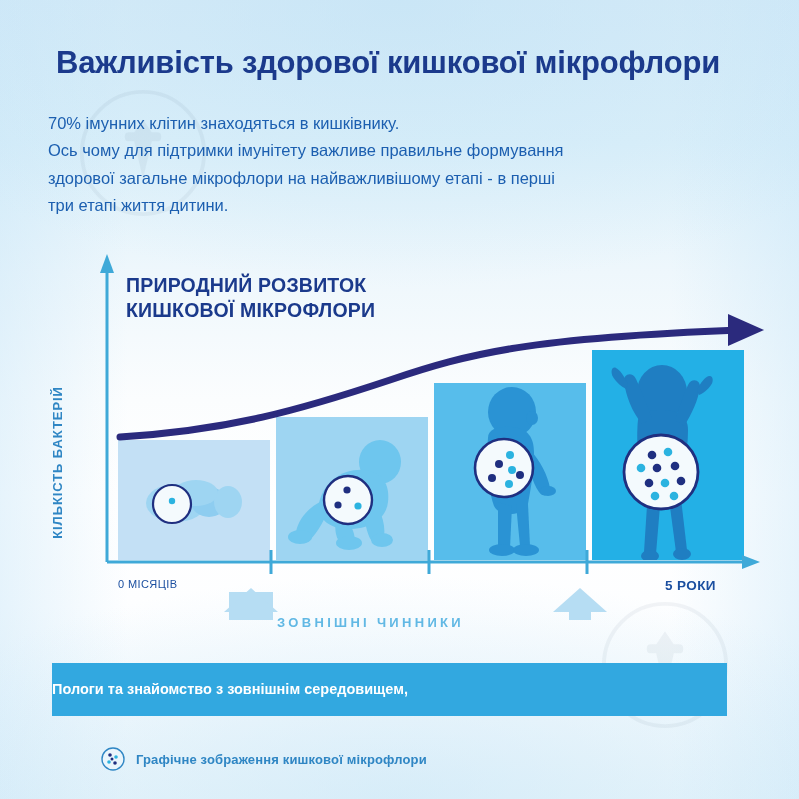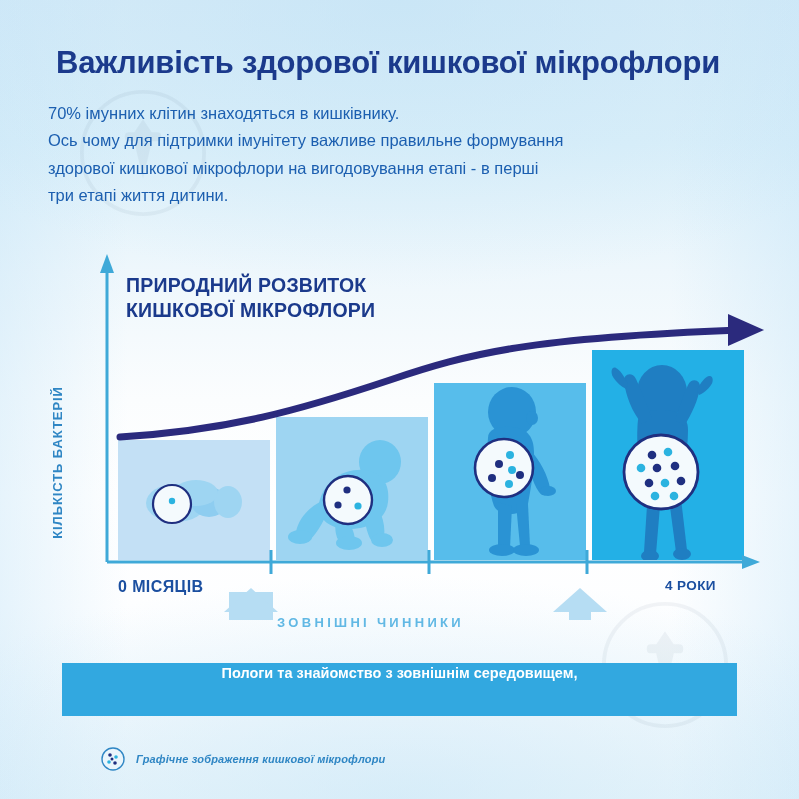--- a/index.html
+++ b/index.html
@@ -48,21 +48,21 @@
   }
   #page-title {
     color: #1b3a8c;
     font-size: 31px;
     font-weight: bold;
     line-height: 1.22;
     margin: 8px;
     letter-spacing: -0.2px;
   }
   #intro {
-    margin-top: 18px;
+    margin-top: 28px;
     color: #1c5fb0;
     font-size: 16.5px;
     line-height: 1.66;
   }
   #intro p { margin: 0; }
   
   #chart {
     position: absolute;
     left: 0;
     top: 240px;
@@ -90,22 +90,22 @@
     color: #2f86c4;
     font-size: 13px;
     font-weight: bold;
     letter-spacing: 0.9px;
   }
   #x-label-left {
     position: absolute;
     left: 118px;
     top: 338px;
     color: #1b4fa0;
-    font-size: 16px;
-    font-weight: bold;
+    font-size: 11px;
+    font-weight: normal;
     letter-spacing: 0.4px;
   }
   #x-label-right {
     position: absolute;
     left: 665px;
     top: 338px;
     color: #1b4fa0;
     font-size: 13.5px;
     font-weight: bold;
     letter-spacing: 0.4px;
@@ -117,27 +117,27 @@
     width: 741px;
     text-align: center;
     color: #61b8e4;
     font-size: 13px;
     font-weight: bold;
     letter-spacing: 3.3px;
   }
   
   #banner {
     position: absolute;
-    left: 62px;
+    left: 52px;
     top: 663px;
     width: 675px;
     height: 53px;
     background: #32a8e0;
     display: flex;
-    flex-direction: column;
+    flex-direction: row;
     align-items: center;
     justify-content: space-between;
   }
   #banner .line {
     color: #ffffff;
     font-size: 14.5px;
     font-weight: bold;
     line-height: 1.42;
     text-align: center;
   }
@@ -145,24 +145,23 @@
   #legend {
     position: absolute;
     left: 100px;
     top: 746px;
     display: flex;
     align-items: center;
     gap: 10px;
   }
   #legend-text {
     color: #2f86c4;
-    font-size: 11px;
+    font-size: 13px;
     font-weight: bold;
     letter-spacing: 0.15px;
-    font-style: italic;
   }
 </style>
 </head>
 <body>
 
 <div id="infographic">
 
   <div id="bg-vignette"></div>
 
   <svg class="watermark" style="left:78px;top:88px;" width="130" height="130" viewBox="0 0 100 100">
@@ -174,21 +173,21 @@
     <circle cx="50" cy="50" r="47" fill="none" stroke="#35506b" stroke-width="3"></circle>
     <path d="M50 24 L58 36 L50 70 L42 36 Z" fill="#35506b"></path>
     <rect x="36" y="34" width="28" height="7" rx="3" fill="#35506b"></rect>
   </svg>
 
   <div id="header">
     <h1 id="page-title">Важливість здорової кишкової мікрофлори</h1>
     <div id="intro">
       <p>70% імунних клітин знаходяться в кишківнику.</p>
       <p>Ось чому для підтримки імунітету важливе правильне формування</p>
-      <p>здорової кишкової мікрофлори на вигодовування етапі - в перші</p>
+      <p>здорової загальне мікрофлори на найважливішому етапі - в перші</p>
       <p>три етапі життя дитини.</p>
     </div>
   </div>
 
   <div id="chart">
 
     <svg width="799" height="380" viewBox="0 0 799 380">
       <defs>
         <clipPath id="clip-bar1">
             <rect x="118" y="200" width="152" height="120"></rect>
@@ -352,21 +351,21 @@
       <g>
         <polygon points="580,348 607,372 553,372" fill="#b6ddf3"></polygon>
         <rect x="569" y="368" width="22" height="24" fill="#b6ddf3"></rect>
       </g>
     </svg>
 
     <div id="chart-title">ПРИРОДНИЙ РОЗВИТОК
 КИШКОВОЇ МІКРОФЛОРИ</div>
     <div id="y-axis-label">КІЛЬКІСТЬ БАКТЕРІЙ</div>
     <div id="x-label-left">0 МІСЯЦІВ</div>
-    <div id="x-label-right">4 РОКИ</div>
+    <div id="x-label-right">5 РОКИ</div>
     <div id="external-factors-label">ЗОВНІШНІ ЧИННИКИ</div>
   </div>
 
   <div id="banner">
     <div class="line">Пологи та знайомство з зовнішнім середовищем,</div>
   </div>
 
   <div id="legend">
     <svg width="26" height="26" viewBox="0 0 26 26">
       <circle cx="13" cy="13" r="11" fill="#eaf5fc" stroke="#2f86c4" stroke-width="1.4"></circle>

